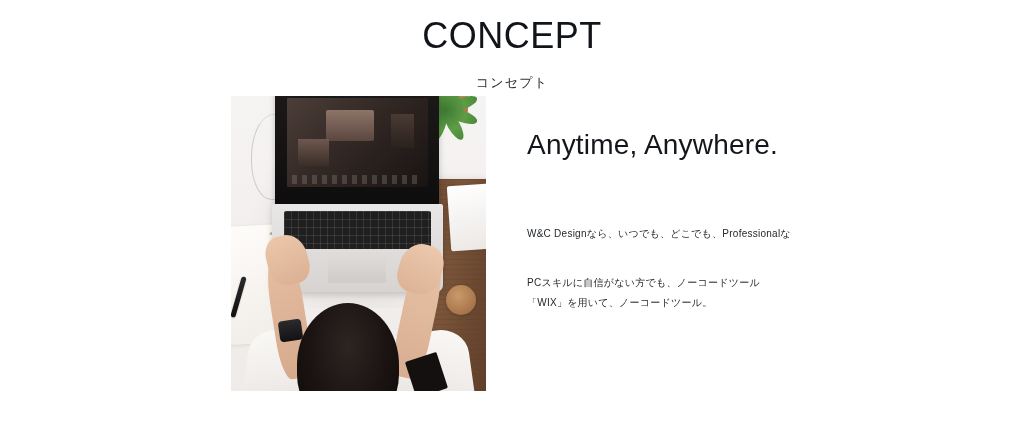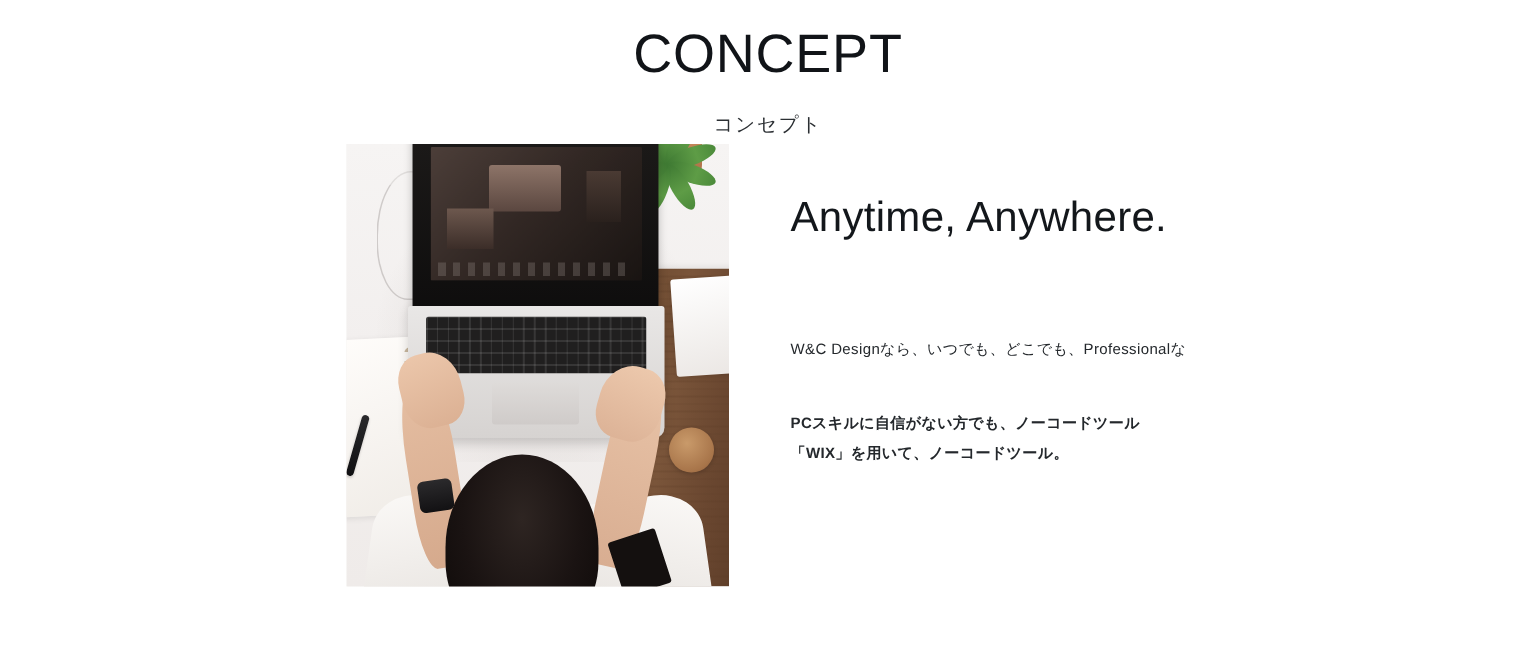--- a/index.html
+++ b/index.html
@@ -228,21 +228,21 @@
   .headline {
     font-size:28px; font-weight:400; color:#13171b;
     line-height:1.2; letter-spacing:0.2px;
     padding-top:32px; white-space:nowrap;
   }
   .para {
     font-size:10px; color:#24282c; line-height:1.95;
     letter-spacing:0.25px;
   }
   .para.p1 { padding-top:62px; }
-  .para.p2 { padding-top:30px;font-weight:bold; }
+  .para.p2 { padding-top:30px; }
   .para div { white-space:nowrap; }
 </style>
 </head>
 <body>
 
 <div class="page">
 
   <div class="section-head">
     <div class="section-title">CONCEPT</div>
     <div class="section-subtitle">コンセプト</div>

